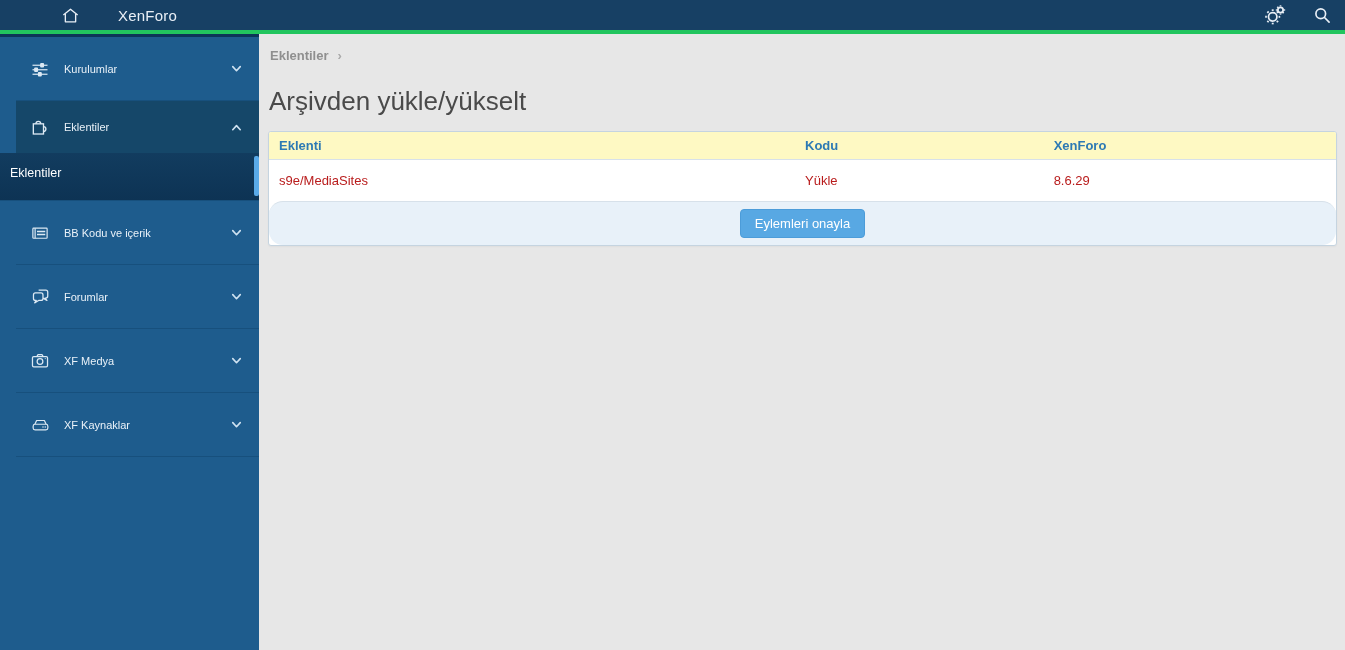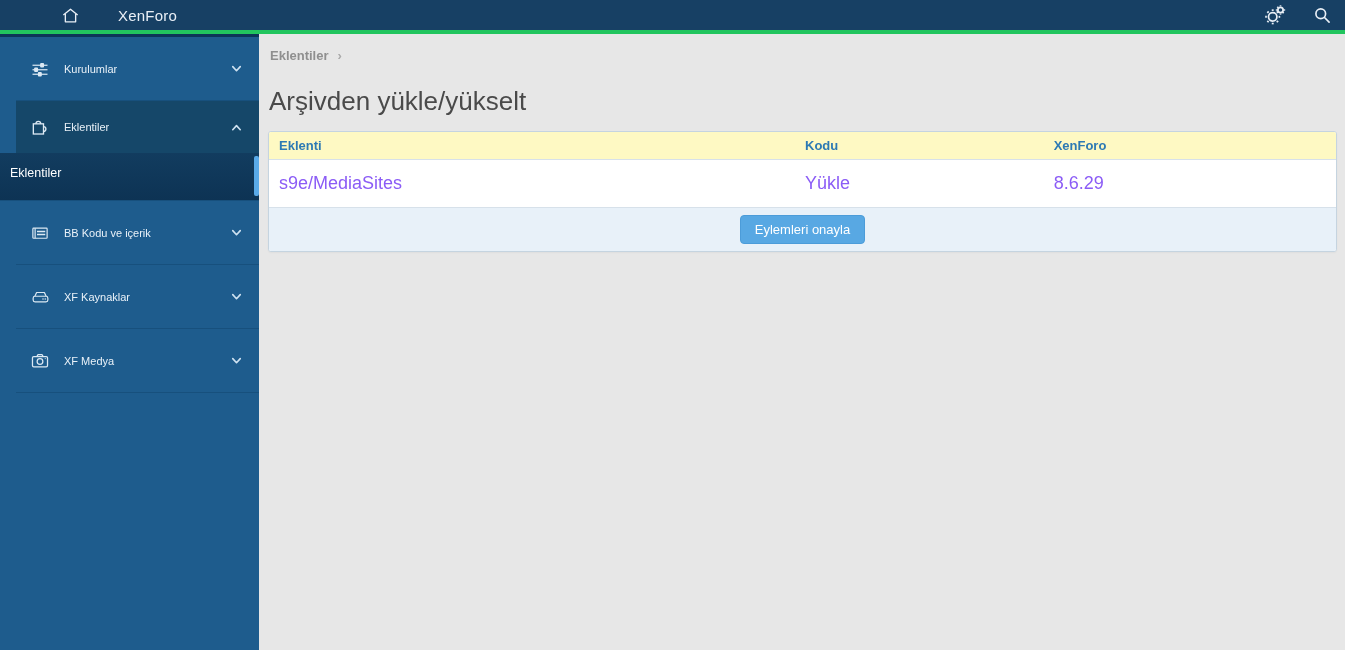--- a/index.html
+++ b/index.html
@@ -40,23 +40,23 @@
   .page-title { font-size:26px; color:#4a4a4a; font-weight:400; margin-top:23px; padding-left:1px; }
 
   
   .addon-table { margin-top:14px; width:1069px; background:#ffffff;
     border:1px solid #c5d4e0; border-radius:3px; overflow:hidden;
     box-shadow:0 1px 2px rgba(0,0,0,0.04); }
   table { width:100%; border-collapse:collapse; table-layout:fixed; }
   col.c1 { width:49.3%; } col.c2 { width:23.3%; } col.c3 { width:27.4%; }
   thead th { background:#fef9c3; color:#2d7ab4; font-size:13px; font-weight:bold;
     text-align:left; padding:6px 10px; border-bottom:1px solid #d7e1ea; }
-  tbody td { font-size:18px; color:#8b5cf6; padding:13px 10px; background:#ffffff; }
+  tbody td { font-size:13px; color:#b91c1c; padding:13px 10px; background:#ffffff; }
   .table-footer { background:#e8f1f9; border-top:1px solid #d7e1ea;
-    padding:7px 4px; text-align:center; }
+    padding:7px 4px; text-align:center;border-radius:14px; }
   .confirm-btn { display:inline-block; background:#58a8e3; color:#ffffff;
     border:1px solid #4c9cd9; border-radius:4px; font-size:13px;
     font-family:"Liberation Sans", sans-serif;
     padding:6px 14px; cursor:pointer; }
 
   svg { display:block; }
 </style>
 </head>
 <body>
 
@@ -154,48 +154,62 @@
       </svg>
     </span>
     <span class="nlabel">BB Kodu ve içerik</span>
     <span class="chev">
       <svg width="15" height="15" viewBox="0 0 24 24" fill="none" stroke="#cfe2f1" stroke-width="2.6" stroke-linecap="round" stroke-linejoin="round">
           <polyline points="6 9 12 15.5 18 9"></polyline>
         </svg>
     </span>
   </div>
 
+  <div class="nav-item">
+    <span class="nicon">
+      <svg width="22" height="19" viewBox="0 0 24 24" fill="none" stroke="#dce9f4" stroke-width="1.6" stroke-linejoin="round">
+        <path d="M9 4 h9 a2.5 2.5 0 0 1 2.5 2.5 v5 a2.5 2.5 0 0 1 -2.5 2.5 h-1 l2.5 3 -5 -3"></path>
+        <path fill="#1e5c8d" d="M12 7.5 H5 a2.5 2.5 0 0 0 -2.5 2.5 v4.5 a2.5 2.5 0 0 0 2.5 2.5 h1 l-2 3 5 -3 h3 a2.5 2.5 0 0 0 2.5 -2.5 V10 A2.5 2.5 0 0 0 12 7.5 z"></path>
+      </svg>
+    </span>
+    <span class="nlabel">Forumlar</span>
+    <span class="chev">
+      <svg width="15" height="15" viewBox="0 0 24 24" fill="none" stroke="#cfe2f1" stroke-width="2.6" stroke-linecap="round" stroke-linejoin="round">
+          <polyline points="6 9 12 15.5 18 9"></polyline>
+        </svg>
+    </span>
+  </div>
+
+  <div class="nav-item">
+    <span class="nicon">
+      <svg width="20" height="19" viewBox="0 0 24 24" fill="none" stroke="#dce9f4" stroke-width="1.6" stroke-linejoin="round">
+        <path d="M8 7 L9.5 4.5 h5 L16 7"></path>
+        <rect x="2.5" y="7" width="19" height="13" rx="1.6" fill="#1e5c8d"></rect>
+        <circle cx="12" cy="13.3" r="3.6"></circle>
+        <circle cx="18.6" cy="9.6" r="0.7" fill="#dce9f4" stroke="none"></circle>
+      </svg>
+    </span>
+    <span class="nlabel">XF Medya</span>
+    <span class="chev">
+      <svg width="15" height="15" viewBox="0 0 24 24" fill="none" stroke="#cfe2f1" stroke-width="2.6" stroke-linecap="round" stroke-linejoin="round">
+          <polyline points="6 9 12 15.5 18 9"></polyline>
+        </svg>
+    </span>
+  </div>
 
   <div class="nav-item">
     <span class="nicon">
       <svg width="21" height="18" viewBox="0 0 24 24" fill="none" stroke="#dce9f4" stroke-width="1.6" stroke-linejoin="round">
         <path d="M4.5 11 L6.8 6 h10.4 L19.5 11"></path>
         <rect x="2.2" y="11" width="19.6" height="7.5" rx="2.5" fill="#1e5c8d"></rect>
         <circle cx="15.3" cy="14.7" r="1" fill="#dce9f4" stroke="none"></circle>
         <circle cx="18.3" cy="14.7" r="1" fill="#dce9f4" stroke="none"></circle>
       </svg>
     </span>
     <span class="nlabel">XF Kaynaklar</span>
-    <span class="chev">
-      <svg width="15" height="15" viewBox="0 0 24 24" fill="none" stroke="#cfe2f1" stroke-width="2.6" stroke-linecap="round" stroke-linejoin="round">
-          <polyline points="6 9 12 15.5 18 9"></polyline>
-        </svg>
-    </span>
-  </div>
-
-  <div class="nav-item">
-    <span class="nicon">
-      <svg width="20" height="19" viewBox="0 0 24 24" fill="none" stroke="#dce9f4" stroke-width="1.6" stroke-linejoin="round">
-        <path d="M8 7 L9.5 4.5 h5 L16 7"></path>
-        <rect x="2.5" y="7" width="19" height="13" rx="1.6" fill="#1e5c8d"></rect>
-        <circle cx="12" cy="13.3" r="3.6"></circle>
-        <circle cx="18.6" cy="9.6" r="0.7" fill="#dce9f4" stroke="none"></circle>
-      </svg>
-    </span>
-    <span class="nlabel">XF Medya</span>
     <span class="chev">
       <svg width="15" height="15" viewBox="0 0 24 24" fill="none" stroke="#cfe2f1" stroke-width="2.6" stroke-linecap="round" stroke-linejoin="round">
           <polyline points="6 9 12 15.5 18 9"></polyline>
         </svg>
     </span>
   </div>
 
 
 
 

